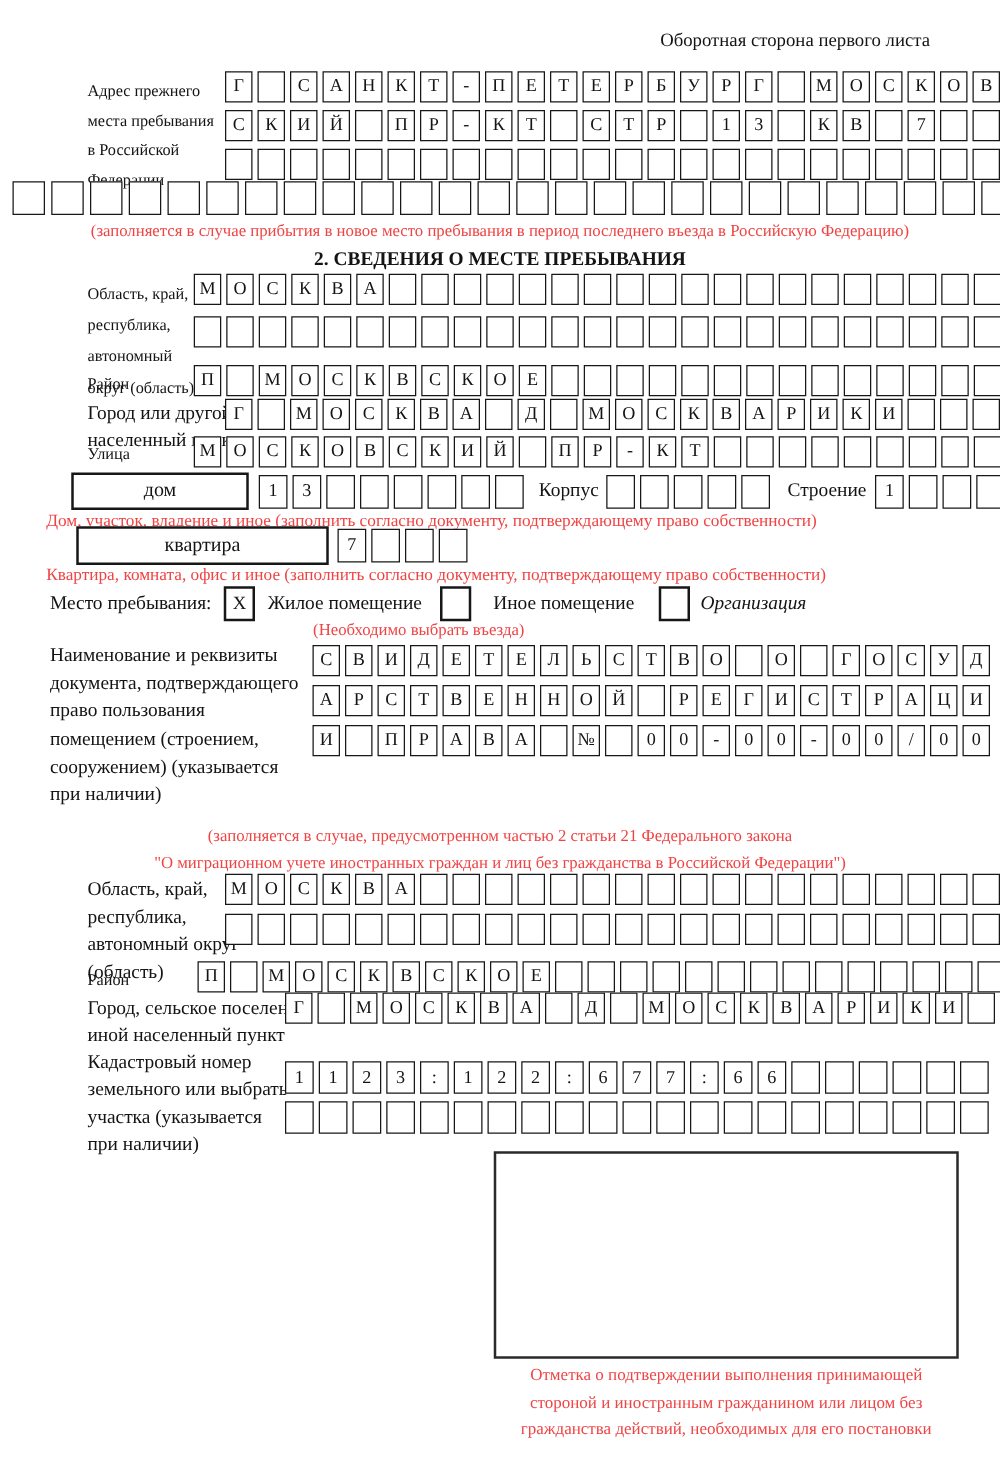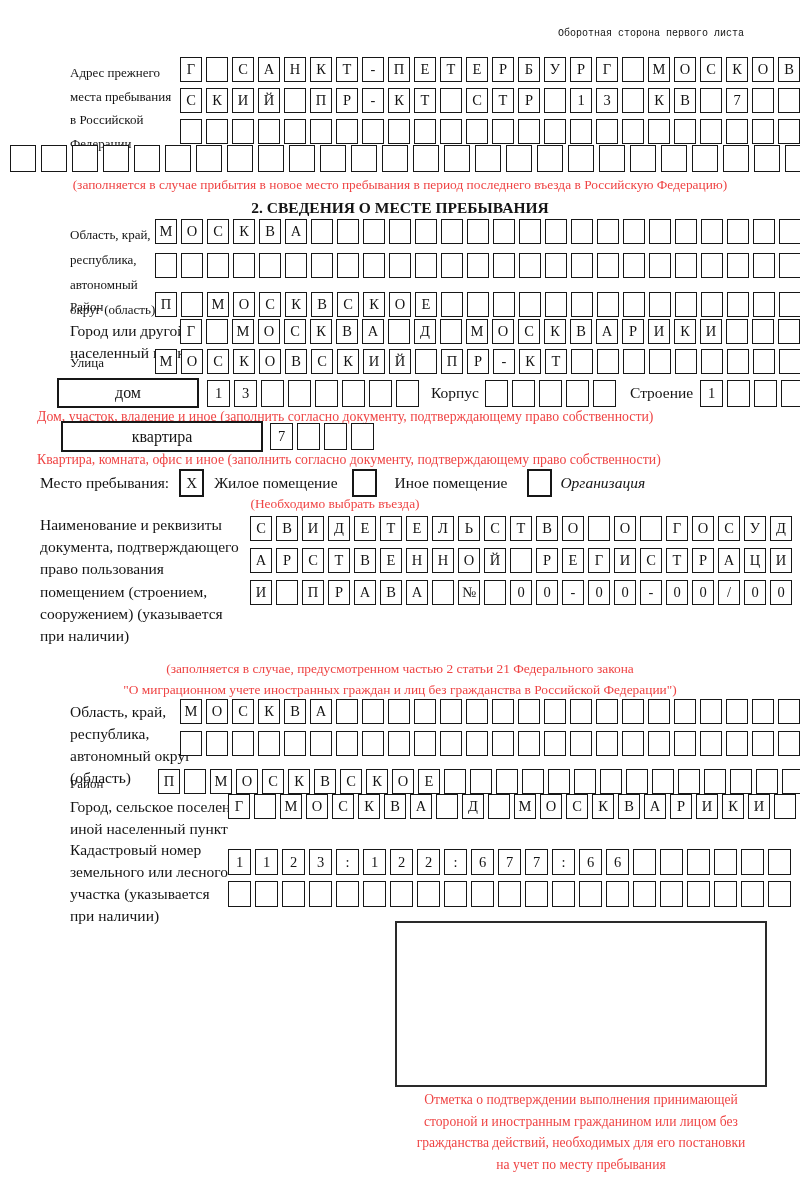--- a/index.html
+++ b/index.html
@@ -31,21 +31,21 @@
     align-items:center;justify-content:center;font-size:15px;flex:0 0 auto;
   }
   .opt-label{font-size:15.5px;}
   .stamp-box{border:2px solid #2a2a2a;background:#fff;}
 </style>
 </head>
 <body>
 
 <div class="page">
 
-  <div class="abs lbl" style="top:22px;right:56px;font-size:10px;font-family:Liberation Mono, monospace;">Оборотная сторона первого листа</div>
+  <div class="abs lbl" style="top:22px;right:56px;font-size:15px;">Оборотная сторона первого листа</div>
 
   <div class="abs lbl" style="left:70px;top:61px;line-height:23.5px;">
     <div>Адрес прежнего</div>
     <div>места пребывания</div>
     <div>в Российской</div>
     <div>Федерации</div>
   </div>
   <div class="abs" style="left:180px;top:57px;">
     <div class="boxrow" style="margin-bottom:6px;">
         <span class="cell">Г</span>
@@ -561,21 +561,21 @@
       <span class="cell">А</span>
       <span class="cell">Р</span>
       <span class="cell">И</span>
       <span class="cell">К</span>
       <span class="cell">И</span>
       <span class="cell"></span>
     </div>
 
   <div class="abs lbl-tight" style="left:70px;top:839px;">
     <div>Кадастровый номер</div>
-    <div>земельного или лесного</div>
+    <div>земельного или выбрать</div>
     <div>участка (указывается</div>
     <div>при наличии)</div>
   </div>
   <div class="abs" style="left:228px;top:849px;">
     <div class="boxrow cells-k" style="margin-bottom:6px;">
         <span class="cell">1</span>
         <span class="cell">1</span>
         <span class="cell">2</span>
         <span class="cell">3</span>
         <span class="cell">:</span>
@@ -619,16 +619,15 @@
         <span class="cell"></span>
         <span class="cell"></span>
       </div>
   </div>
 
   <div class="abs stamp-box" style="left:395px;top:921px;width:368px;height:162px;"></div>
   <div class="abs caption" style="left:388px;top:1089px;width:386px;text-align:center;line-height:21.5px;font-size:13.6px;">
     <div>Отметка о подтверждении выполнения принимающей</div>
     <div>стороной и иностранным гражданином или лицом без</div>
     <div>гражданства действий, необходимых для его постановки</div>
-    <div>на учет по месту пребывания</div>
   </div>
 
 </div>
 
 </body></html>

